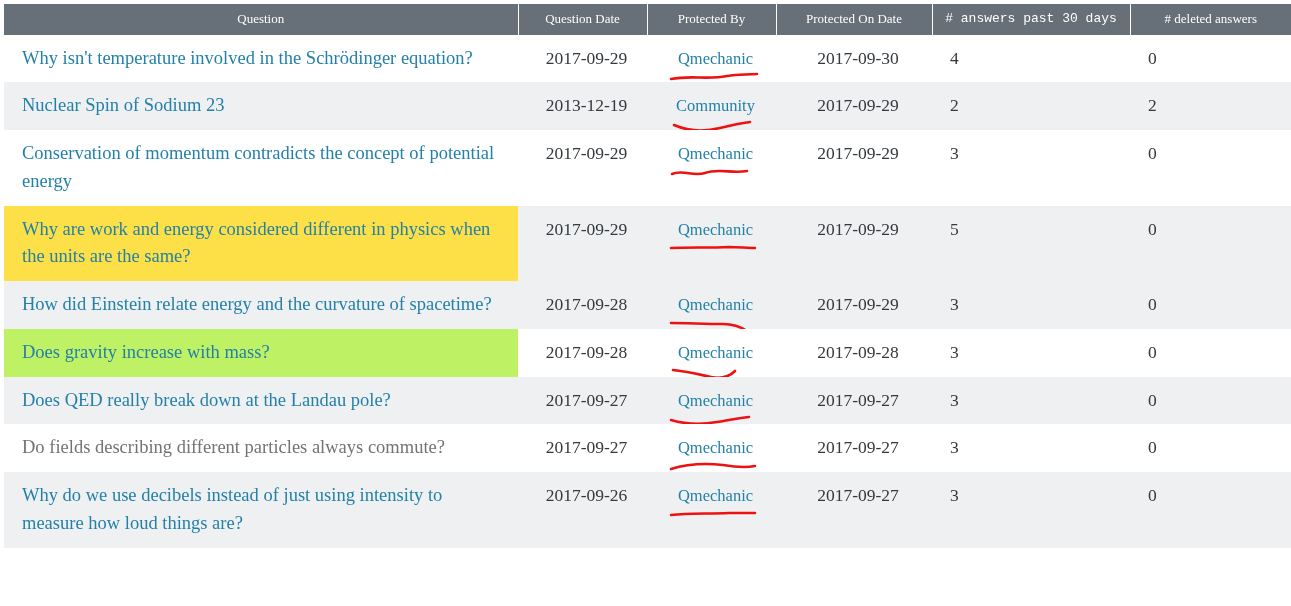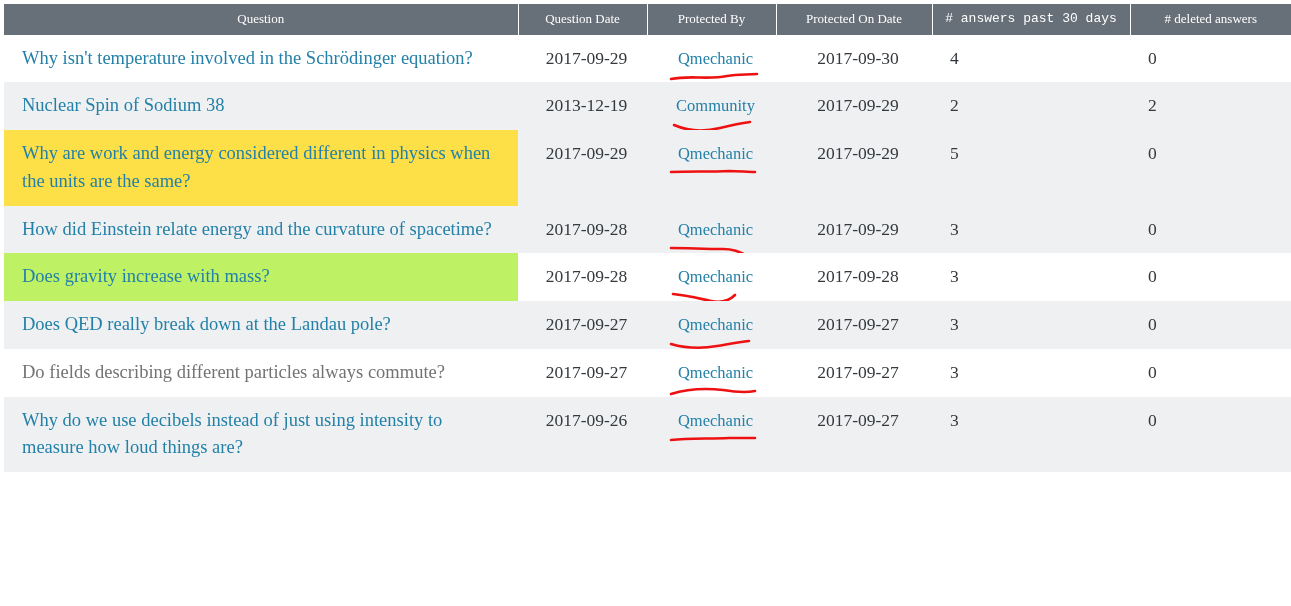--- a/index.html
+++ b/index.html
@@ -146,30 +146,42 @@
           <td class="protectedby-cell" style="background: rgb(255, 255, 255);"><span class="user-wrap"><a class="user-link" style="color: rgb(35, 128, 168);">Qmechanic</a><span class="scribble">
                 <svg width="92" height="18" viewBox="0 0 92 18">
                   <path d="M2,7 C22,3 38,8 58,4 C70,2 78,3 88,2" fill="none" stroke="#ee1111" stroke-width="2.6" stroke-linecap="round" stroke-linejoin="round"></path>
                 </svg>
               </span></span></td>
           <td class="date-cell" style="background: rgb(255, 255, 255);">2017-09-30</td>
           <td class="num-cell" style="background: rgb(255, 255, 255);">4</td>
           <td class="num-cell" style="background: rgb(255, 255, 255);">0</td>
         </tr>
         <tr class="even">
-          <td class="question-cell" style="background: rgb(239, 240, 242);"><a class="question-link" style="color: rgb(35, 128, 168);">Nuclear Spin of Sodium 38</a></td>
+          <td class="question-cell" style="background: rgb(239, 240, 242);"><a class="question-link" style="color: rgb(35, 128, 168);">Nuclear Spin of Sodium 23</a></td>
           <td class="date-cell" style="background: rgb(239, 240, 242);">2013-12-19</td>
           <td class="protectedby-cell" style="background: rgb(239, 240, 242);"><span class="user-wrap"><a class="user-link" style="color: rgb(35, 128, 168);">Community</a><span class="scribble">
                 <svg width="92" height="18" viewBox="0 0 92 18">
                   <path d="M4,6 C18,12 34,13 50,9 C62,6 72,4 80,3" fill="none" stroke="#ee1111" stroke-width="2.6" stroke-linecap="round" stroke-linejoin="round"></path>
                 </svg>
               </span></span></td>
           <td class="date-cell" style="background: rgb(239, 240, 242);">2017-09-29</td>
           <td class="num-cell" style="background: rgb(239, 240, 242);">2</td>
           <td class="num-cell" style="background: rgb(239, 240, 242);">2</td>
+        </tr>
+        <tr class="odd">
+          <td class="question-cell" style="background: rgb(255, 255, 255);"><a class="question-link" style="color: rgb(35, 128, 168);">Conservation of momentum contradicts the concept of potential energy</a></td>
+          <td class="date-cell" style="background: rgb(255, 255, 255);">2017-09-29</td>
+          <td class="protectedby-cell" style="background: rgb(255, 255, 255);"><span class="user-wrap"><a class="user-link" style="color: rgb(35, 128, 168);">Qmechanic</a><span class="scribble">
+                <svg width="92" height="18" viewBox="0 0 92 18">
+                  <path d="M3,7 C14,2 24,10 36,6 C50,1 64,7 78,4" fill="none" stroke="#ee1111" stroke-width="2.6" stroke-linecap="round" stroke-linejoin="round"></path>
+                </svg>
+              </span></span></td>
+          <td class="date-cell" style="background: rgb(255, 255, 255);">2017-09-29</td>
+          <td class="num-cell" style="background: rgb(255, 255, 255);">3</td>
+          <td class="num-cell" style="background: rgb(255, 255, 255);">0</td>
         </tr>
         <tr class="even">
           <td class="question-cell" style="background: #fde047;"><a class="question-link" style="color: rgb(35, 128, 168);">Why are work and energy considered different in physics when the units are the same?</a></td>
           <td class="date-cell" style="background: rgb(239, 240, 242);">2017-09-29</td>
           <td class="protectedby-cell" style="background: rgb(239, 240, 242);"><span class="user-wrap"><a class="user-link" style="color: rgb(35, 128, 168);">Qmechanic</a><span class="scribble">
                 <svg width="92" height="18" viewBox="0 0 92 18">
                   <path d="M2,5 C20,4 40,5 60,4 C70,4 78,5 86,5" fill="none" stroke="#ee1111" stroke-width="2.6" stroke-linecap="round" stroke-linejoin="round"></path>
                 </svg>
               </span></span></td>
           <td class="date-cell" style="background: rgb(239, 240, 242);">2017-09-29</td>

